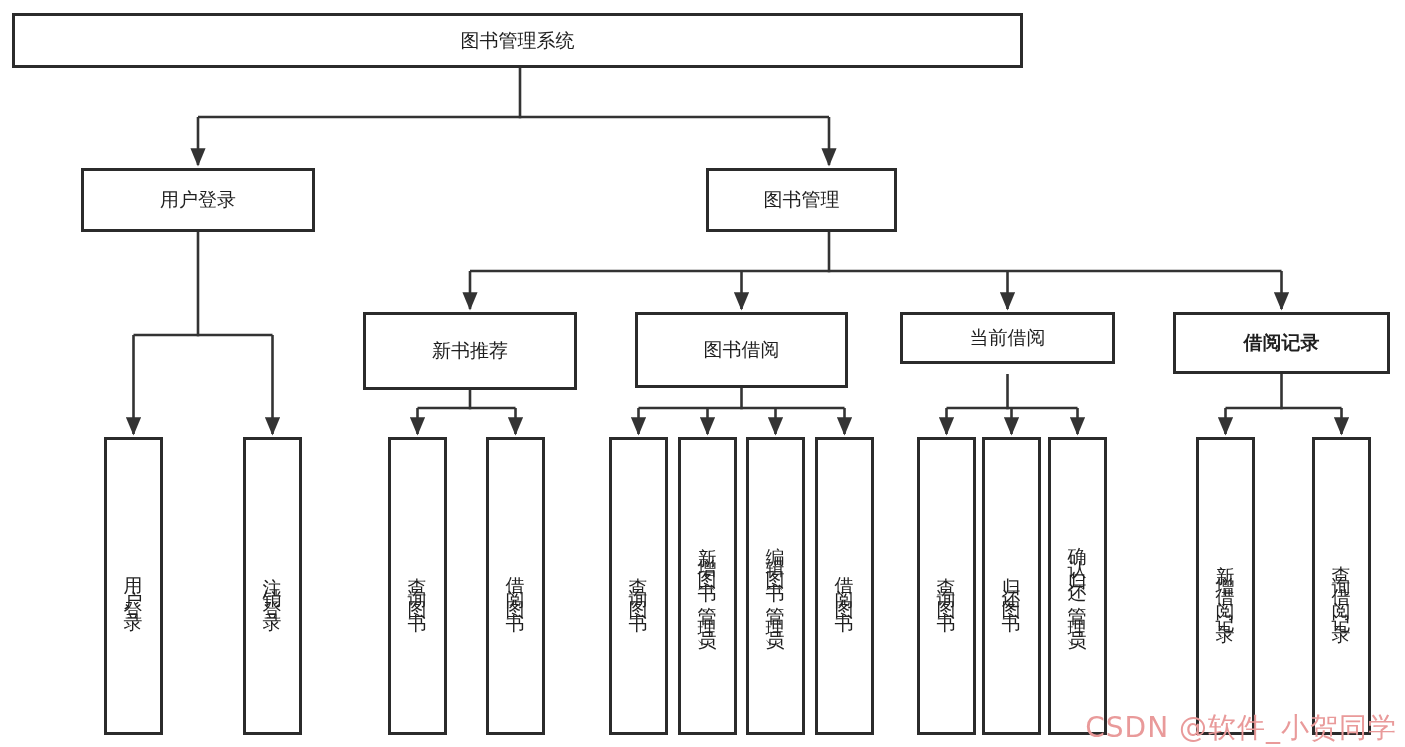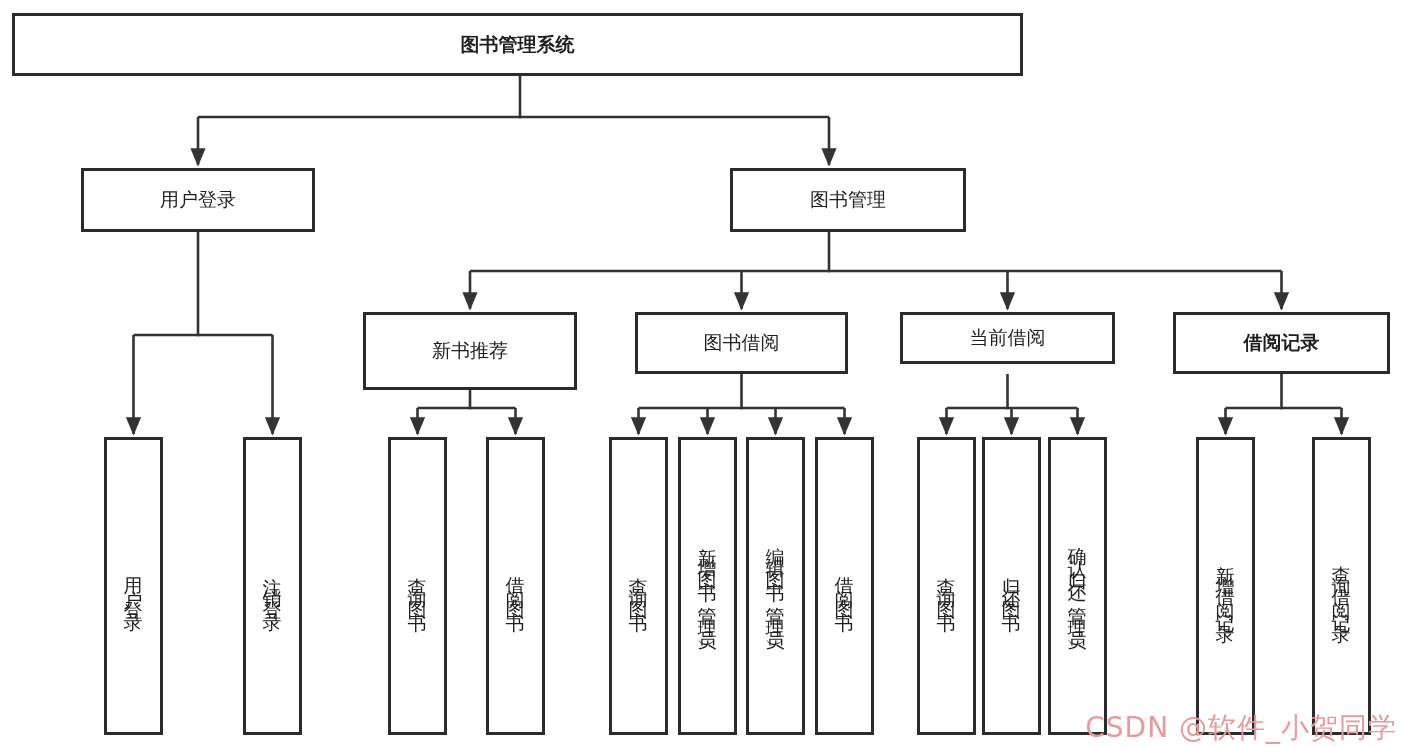--- a/index.html
+++ b/index.html
@@ -48,25 +48,25 @@
     text-align:center;
   }
   .leaf span{
     writing-mode:vertical-rl;
     text-orientation:mixed;
     letter-spacing:12px;
     line-height:1;
     white-space:nowrap;
   }
   
-  .root-box   {left:12px;  top:13px;  width:1011px; height:63px;font-weight:bold;}
+  .root-box   {left:12px;  top:13px;  width:1011px; height:55px;}
   .n-userlogin{left:81px;  top:168px; width:234px;  height:64px;}
-  .n-bookmgmt {left:730px; top:168px; width:236px;  height:64px;}
+  .n-bookmgmt {left:706px; top:168px; width:191px;  height:64px;}
   .g-newbook  {left:363px; top:312px; width:214px;  height:78px;}
-  .g-borrow   {left:635px; top:312px; width:213px;  height:62px;}
+  .g-borrow   {left:635px; top:312px; width:213px;  height:76px;}
   .g-current  {left:900px; top:312px; width:215px;  height:52px;}
   .g-records  {left:1173px;top:312px; width:217px;  height:62px;font-weight:bold;}
   .leaf{top:437px;width:59px;height:298px;}
   .l-a1{left:104px;}  .l-a2{left:243px;}
   .l-b1{left:388px;}  .l-b2{left:486px;}
   .l-c1{left:609px;}  .l-c2{left:678px;} .l-c3{left:746px;} .l-c4{left:815px;}
   .l-d1{left:917px;}  .l-d2{left:982px;} .l-d3{left:1048px;}
   .l-e1{left:1196px;} .l-e2{left:1312px;}
   .watermark{
     position:absolute;

